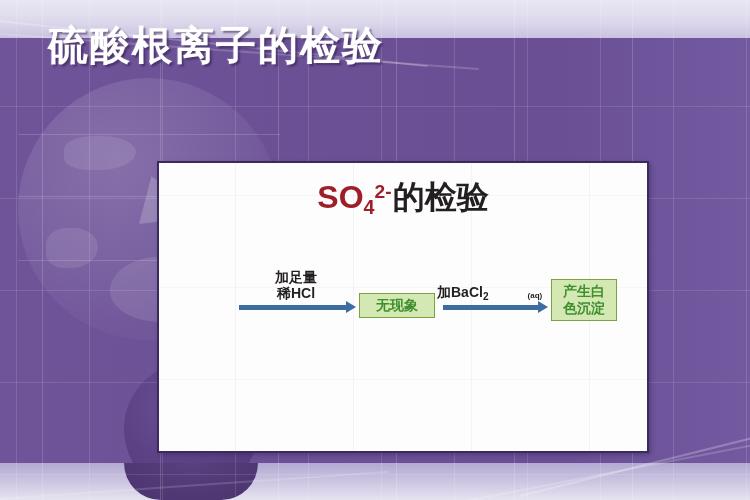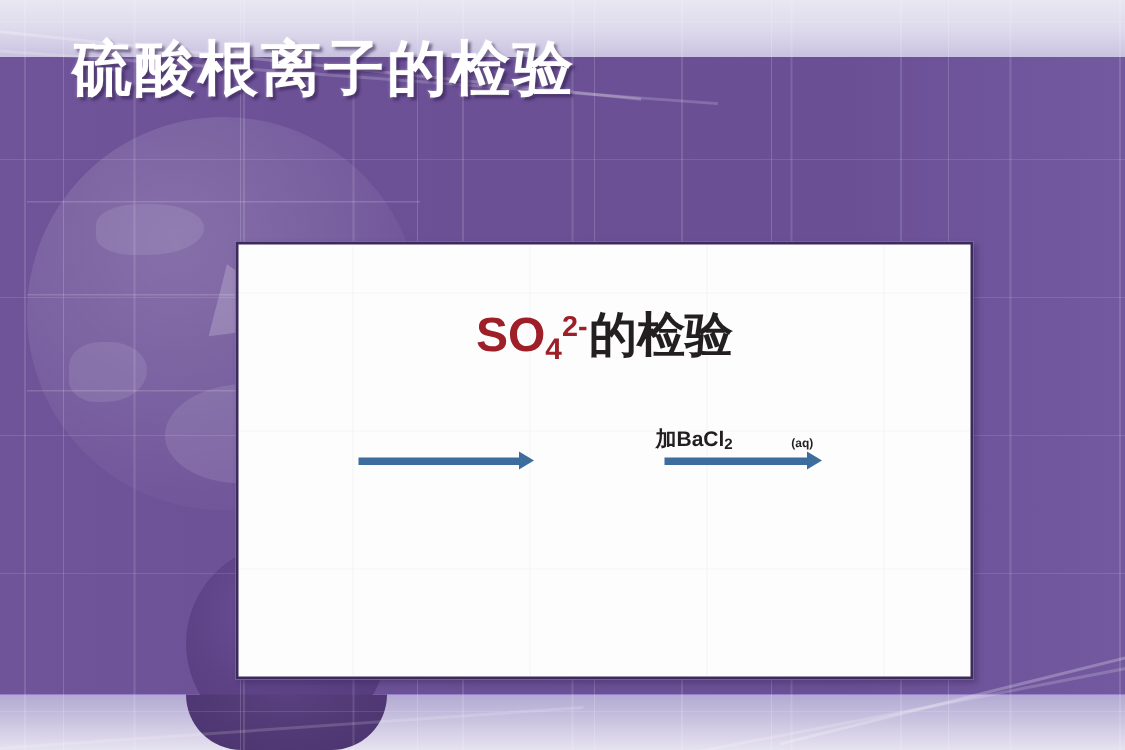--- a/index.html
+++ b/index.html
@@ -6,21 +6,21 @@
     margin: 0;
     padding: 0;
     background: #ffffff;
   }
   #slide {
     position: relative;
     width: 750px;
     height: 500px;
     overflow: hidden;
     font-family: "Liberation Sans", "DejaVu Sans", sans-serif;
-    background: #8b5cf6;
+    background: #0369a1;
   }
 
   
   .bg-top-strip {
     position: absolute;
     left: 0; top: 0;
     width: 750px; height: 38px;
     background: linear-gradient(to bottom, #e9e7f2 0%, #ddd9ec 55%, #c9c2e0 100%);
   }
   .bg-main {
@@ -151,21 +151,21 @@
     opacity: .5;
     background-image:
       linear-gradient(to right, rgba(200,195,215,.35) 1px, transparent 1px),
       linear-gradient(to bottom, rgba(200,195,215,.28) 1px, transparent 1px);
     background-size: 118px 100%, 100% 92px;
     background-position: -42px 0, 0 -60px;
   }
 
   .panel-heading {
     position: absolute;
-    left: 0; right: 0; top: 44px;
+    left: 0; right: 0; top: 18px;
     text-align: center;
     font-size: 32px;
     font-weight: bold;
     line-height: 1;
     white-space: nowrap;
   }
   .formula { color: #9e1f28; }
   .formula sub { font-size: .62em; vertical-align: -.28em; font-weight: bold; }
   .formula sup { font-size: .60em; vertical-align:  .52em; font-weight: bold; }
   .heading-cn { color: #231f20; margin-left: 1px; }
@@ -262,22 +262,26 @@
     <div class="panel-grid"></div>
 
     <div class="panel-heading">
       <span class="formula"><span>SO</span><sub>4</sub><sup>2-</sup></span><span class="heading-cn">的检验</span>
     </div>
 
     <div class="flow">
 
 
       <div class="arrow a1"></div>
-
+      <div class="arrow-label lb1"><span>加足量</span><br><span>稀HCl</span></div>
+
+      <div class="node n2">无现象</div>
 
       <div class="arrow a2"></div>
       <div class="arrow-label lb2"><span>加BaCl</span><sub>2</sub><span class="aq">(aq)</span></div>
 
+      <div class="node n3">产生白
+色沉淀</div>
 
     </div>
   </div>
 
 </div>
 
 </body></html>

